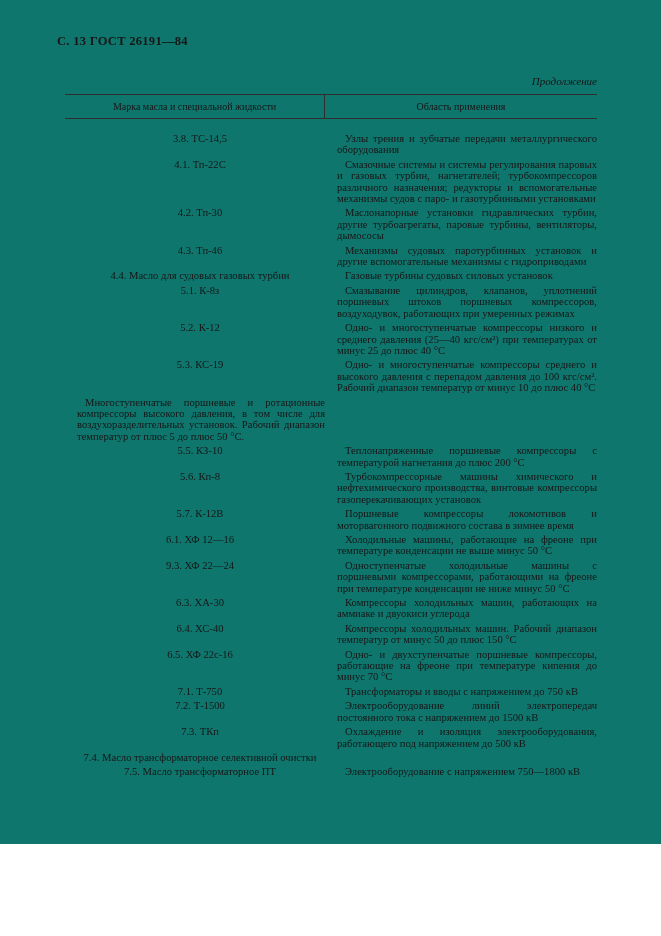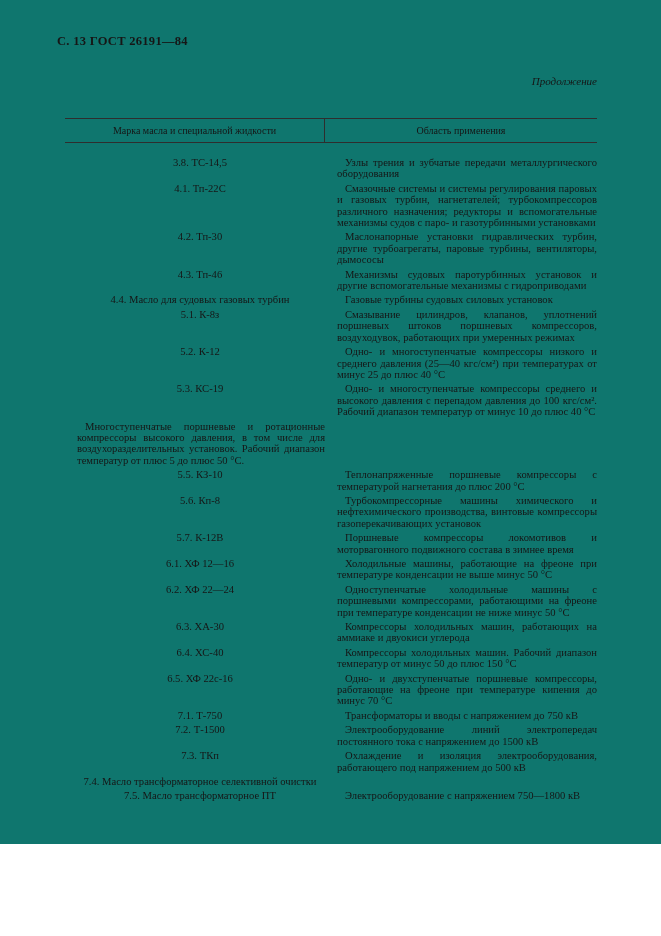--- a/index.html
+++ b/index.html
@@ -32,21 +32,20 @@
   .oils-table {
     position: absolute;
     left: 65px; top: 94px;
     width: 532px;
   }
   .thead {
     display: grid;
     grid-template-columns: 260px 1fr;
     border-top: 1.2px solid #2e2e2e;
     border-bottom: 1.2px solid #2e2e2e;
-    margin-top: 24px;
   }
   .th {
     font-size: 10px;
     text-align: center;
     padding: 6px 8px 6px 8px;
     line-height: 11px;
   }
   .th-left { border-right: 1.2px solid #2e2e2e; }
   .tbody { padding-top: 14px; }
   .row {
@@ -149,21 +148,21 @@
     <div class="cell mark">5.7. К-12В</div>
     <div class="cell app">Поршневые компрессоры локомотивов и моторвагонного подвижного состава в зимнее время</div>
   </div>
 
   <div class="row">
     <div class="cell mark">6.1. ХФ 12—16</div>
     <div class="cell app">Холодильные машины, работающие на фреоне при температуре конденсации не выше минус 50 °С</div>
   </div>
 
   <div class="row">
-    <div class="cell mark">6.2. ХФ 22—24</div>
+    <div class="cell mark">9.3. ХФ 22—24</div>
     <div class="cell app">Одноступенчатые холодильные машины с поршневыми компрессорами, работающими на фреоне при температуре конденсации не ниже минус 50 °С</div>
   </div>
 
   <div class="row">
     <div class="cell mark">6.3. ХА-30</div>
     <div class="cell app">Компрессоры холодильных машин, работающих на аммиаке и двуокиси углерода</div>
   </div>
 
   <div class="row">
     <div class="cell mark">6.4. ХС-40</div>

